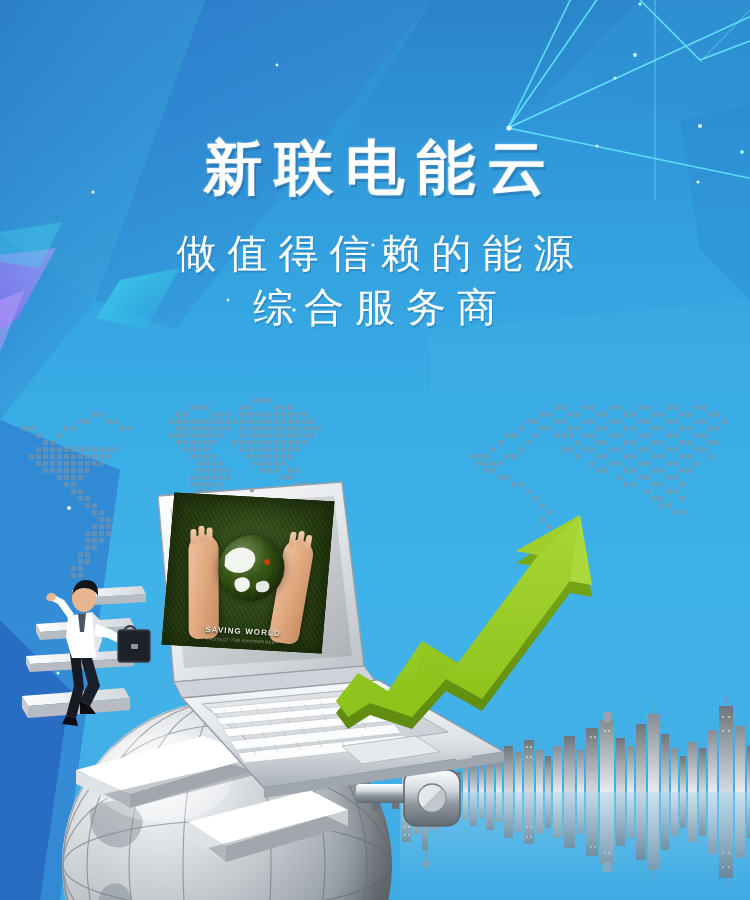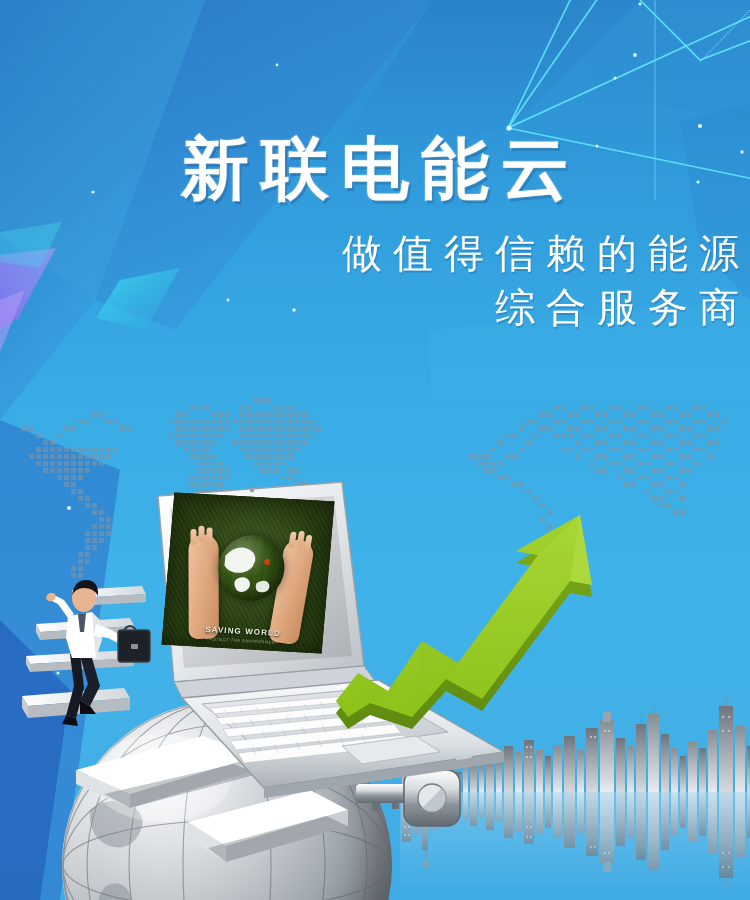--- a/index.html
+++ b/index.html
@@ -24,32 +24,31 @@
   
   .worldmap{ position:absolute; left:0; top:392px; width:750px; height:230px; }
   .worldmap svg{ width:100%; height:100%; display:block; }
 
   
   .headline{
     position:absolute; left:0; top:126px; width:750px;
     text-align:center; z-index:30;
   }
   .title{
-    font-size:68px; line-height:84px; font-weight:bold; color:#ffffff;
+    font-size:59px; line-height:84px; font-weight:bold; color:#ffffff;
     letter-spacing:12px; text-indent:12px;
     text-shadow:2px 3px 0 rgba(20,70,120,.30), 0 0 2px rgba(255,255,255,.6);
     white-space:nowrap;
   }
   .sub{
     margin-top:16px;
     font-size:40px; line-height:54px; color:#ffffff; font-weight:400;
     letter-spacing:11px; text-indent:11px;
     text-shadow:1px 2px 0 rgba(20,70,120,.26);
     white-space:nowrap;
-    text-align:right;
   }
 
   
   .skyline{ position:absolute; left:400px; top:690px; width:360px; height:210px; }
   .skyline svg{ width:100%; height:100%; display:block; }
 
   
   .globe{
     position:absolute; left:62px; top:700px; width:330px; height:330px;
     border-radius:50%;

